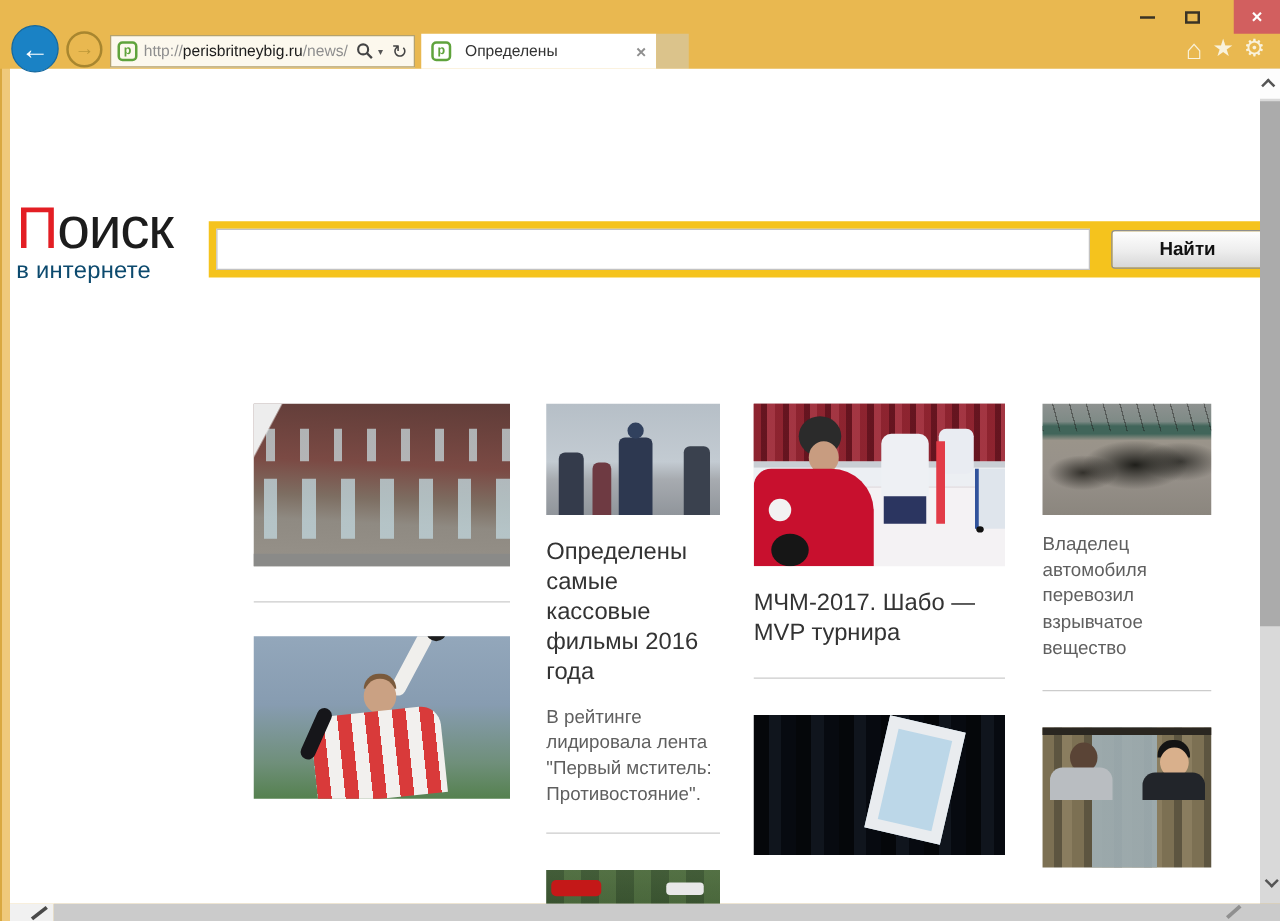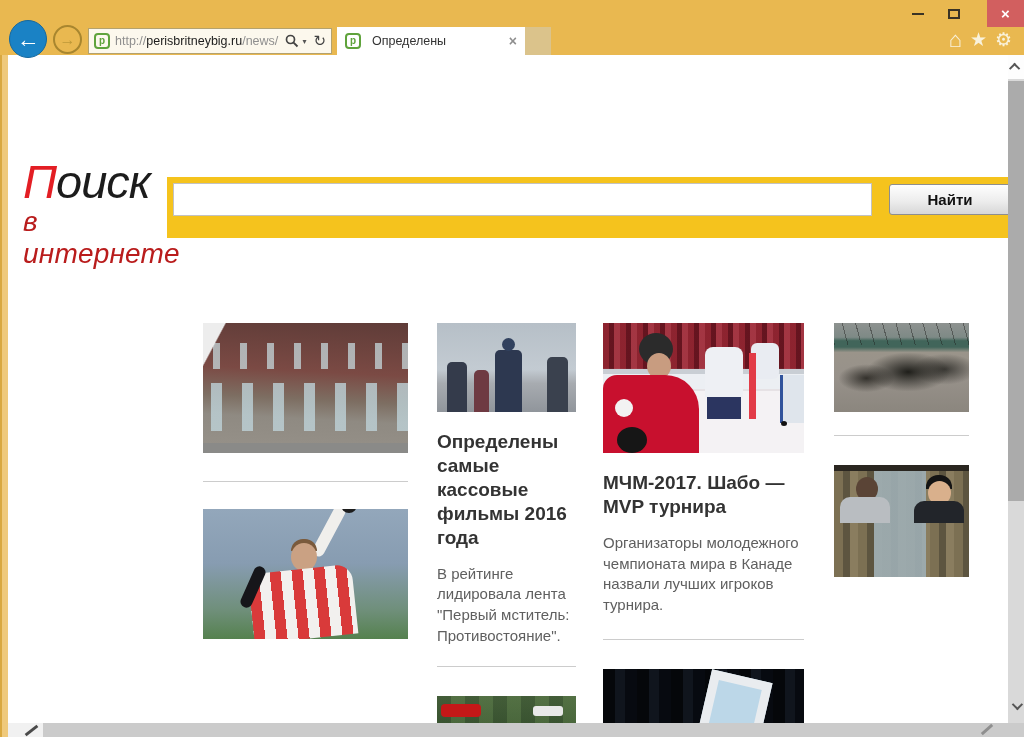--- a/index.html
+++ b/index.html
@@ -64,45 +64,45 @@
   .vs-down{position:absolute;bottom:8px;left:0;right:0;height:18px;display:flex;align-items:center;justify-content:center;}
   .chev{width:8px;height:8px;border-top:2px solid #555;border-left:2px solid #555;}
   .chev-up{transform:rotate(45deg) translateY(2px);}
   .chev-down{transform:rotate(225deg) translateY(2px);}
   
   .hbar-left{position:absolute;left:8px;top:723px;width:35px;height:14px;background:#F1F1F1;}
   .hbar-left .mark{position:absolute;left:16px;top:6px;width:15px;height:3px;background:#4a4a4a;transform:rotate(-38deg);}
   .hbar{position:absolute;left:43px;top:723px;width:981px;height:14px;background:#CBCBCB;}
   .hbar .mark{position:absolute;right:30px;top:5px;width:14px;height:3px;background:#8f8f8f;transform:rotate(-42deg);}
   
-  .logo{position:absolute;left:15px;top:104px;width:150px;font-style:italic;}
+  .logo{position:absolute;left:5px;top:104px;width:150px;}
   .logo-line1{font-size:47px;line-height:46px;color:#1c1c1c;letter-spacing:-1px;}
   .logo-accent{color:#E31E24;}
-  .logo-line2{font-size:28px;color:#b91c1c;margin-top:1px;letter-spacing:0.2px;}
-  .search-band{position:absolute;left:159px;top:122px;width:841px;height:61px;background:#F5C31D;}
+  .logo-line2{font-size:19px;color:#0c4a6e;margin-top:1px;letter-spacing:0.2px;}
+  .search-band{position:absolute;left:159px;top:122px;width:841px;height:45px;background:#F5C31D;}
   .search-input{
     position:absolute;left:6px;top:6px;width:699px;height:33px;border:1px solid #c2c2c2;
     background:#fff;font-size:17px;padding:0 10px;outline:none;font-family:"Liberation Sans",sans-serif;
   }
   .search-btn{
     position:absolute;left:722px;top:7px;width:122px;height:31px;
     background:linear-gradient(180deg,#fefefe,#ededed 55%,#d7d7d7);
     border:1px solid #8e8e8e;border-radius:3px;
     font-size:15px;font-weight:bold;color:#111;font-family:"Liberation Sans",sans-serif;
   }
   
   .col{position:absolute;top:268px;}
   .col1{left:195px;width:205px;}
   .col2{left:429px;width:139px;}
   .col3{left:595px;width:201px;}
   .col4{left:826px;width:135px;}
   .photo{position:relative;width:100%;overflow:hidden;}
   .ph-tall{height:130px;}
   .ph-short{height:89px;}
-  .title{margin-top:18px;font-size:19px;font-weight:bold;line-height:1.26;color:#333;}
+  .title{margin-top:18px;font-size:19px;font-weight:normal;line-height:1.26;color:#333;}
   .summary{margin-top:14px;font-size:15px;line-height:1.38;color:#5f5f5f;}
   .divider{border-top:1px solid #ccc;height:0;}
   .col1 .divider{margin-top:28px;} .col1 .photo2{margin-top:27px;height:130px;}
   .col2 .divider{margin-top:20px;} .col2 .photo2{margin-top:29px;height:60px;}
   .col3 .divider{margin-top:23px;} .col3 .photo2{margin-top:29px;height:112px;}
   .col4 .divider{margin-top:23px;} .col4 .photo2{margin-top:29px;height:112px;}
   .shape{position:absolute;}
   
   .img-bank{
     background:
@@ -278,29 +278,29 @@
         <span class="shape hk-post"></span>
         <span class="shape hk-goalie"></span>
         <span class="shape hk-puck"></span>
         <span class="shape hk-helmet"></span>
         <span class="shape hk-face"></span>
         <span class="shape hk-body"></span>
         <span class="shape hk-leaf"></span>
         <span class="shape hk-glove"></span>
       </div>
       <div class="title">МЧМ-2017. Шабо — MVP турнира</div>
-      <div class="summary">Организаторы молодежного чемпионата мира в Канаде назвали лучших игроков турнира.</div>
       <div class="divider"></div>
       <div class="photo photo2 img-darkbox">
         <span class="shape db-frame"></span>
       </div>
     </div>
 
     <div class="col col4">
       <div class="photo ph-short img-wreck"></div>
+      <div class="summary">Владелец автомобиля перевозил взрывчатое вещество</div>
       <div class="divider"></div>
       <div class="photo photo2 img-men">
         <span class="shape mn-head1"></span>
         <span class="shape mn-body1"></span>
         <span class="shape mn-hair2"></span>
         <span class="shape mn-head2"></span>
         <span class="shape mn-body2"></span>
       </div>
     </div>
 

